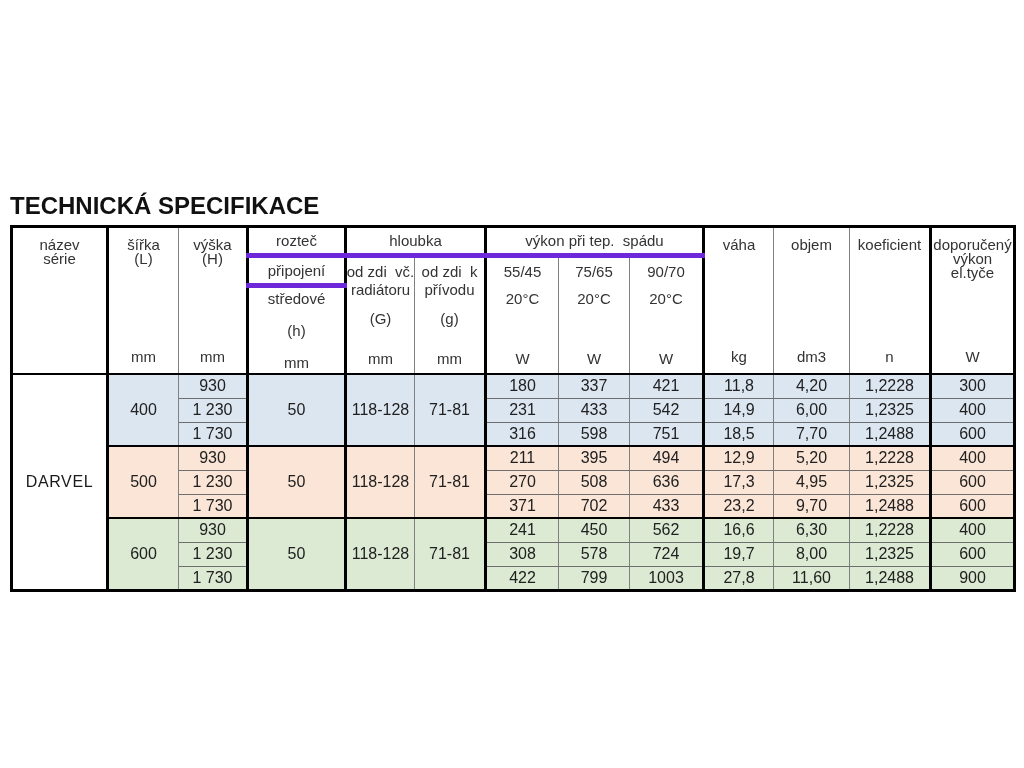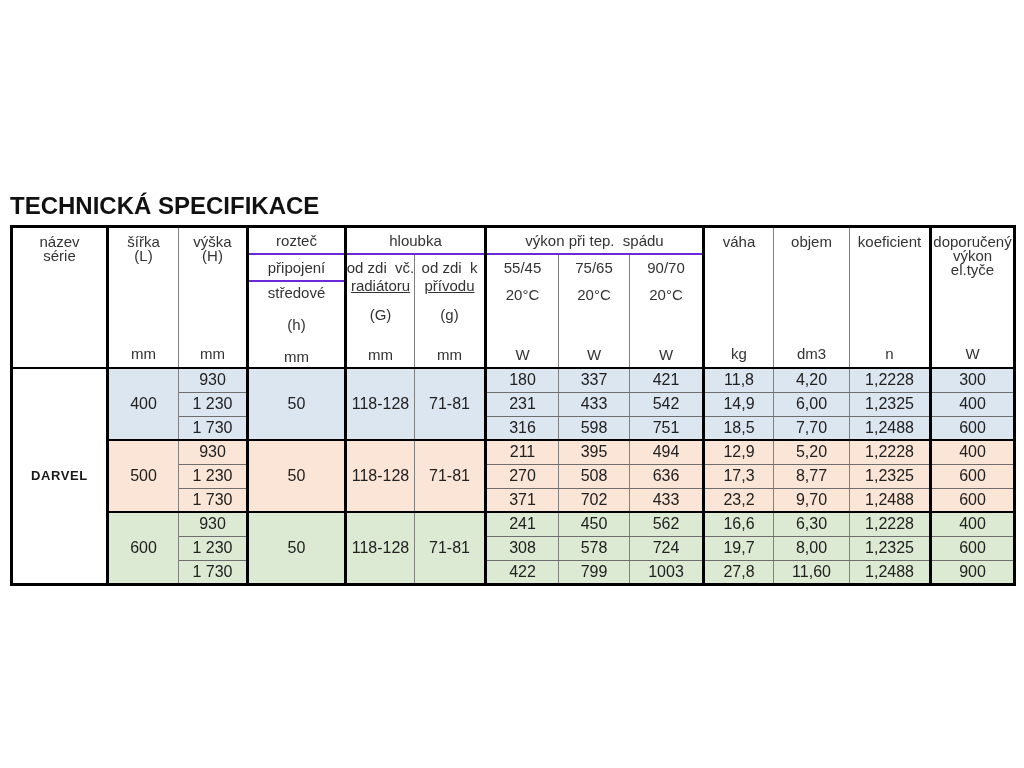--- a/index.html
+++ b/index.html
@@ -7,33 +7,33 @@
   .page{position:absolute;left:10px;top:192px;width:1003px;}
   .title{font-size:24px;font-weight:bold;color:#111;margin:0 0 5px 0;letter-spacing:0px;}
   table.spec{border-collapse:collapse;table-layout:fixed;width:1003px;border:3px solid #000;}
   th,td{padding:0;font-weight:normal;vertical-align:middle;text-align:center;}
   thead th{font-size:15px;color:#333;}
   tbody td{font-size:16px;color:#212121;}
   
   .r3{border-right:3px solid #000;}
   .r1{border-right:1px solid #808080;}
   
-  .bbk{border-bottom:2px solid #6d28d9;margin-top:40px;}      
+  .bbk{border-bottom:5px solid #6d28d9;margin-top:40px;}      
   .hb{border-bottom:2px solid #000;}       
   .bb1{border-bottom:1px solid #6e6e6e;}   
   .bb2{border-bottom:2px solid #000;}      
   
   .vcol{display:flex;flex-direction:column;align-items:center;padding:4px 2px;}
   .vfull{height:126px;} .v23{height:101px;} .v3{height:77px;gap:9px;}
   .grow{flex:1;}
   .tight{line-height:14px;}
-  .gap13{margin-top:13px;} .gap15{margin-top:15px;} .gap4{margin-top:4px;text-decoration:underline;}
+  .gap13{margin-top:13px;} .gap15{margin-top:15px;} .gap4{margin-top:4px;}
   .pre{white-space:pre;}
   .grp{height:25px;vertical-align:middle;}
-  .name-cell{background:#fff;font-weight:bold;font-size:13px;letter-spacing:0.6px;color:#1a1a1a;}
+  .name-cell{background:#fff;font-weight:normal;font-size:16px;letter-spacing:0.6px;color:#1a1a1a;}
   tr.dr{height:24px;}
   tr.hr1{height:25px;} tr.hr2{height:24px;} tr.hr3{height:85px;}
 </style>
 </head>
 <body>
 
 <div class="page">
   <h1 class="title">TECHNICKÁ SPECIFIKACE</h1>
 
   <table class="spec">
@@ -218,21 +218,21 @@
         <td class="r1 bb1">5,20</td>
         <td class="r3 bb1">1,2228</td>
         <td class="bb1">400</td>
       </tr>
       <tr class="dr" style="background-color: rgb(251, 229, 214);">
         <td class="r3 bb1">1 230</td>
         <td class="r1 bb1">270</td>
         <td class="r1 bb1">508</td>
         <td class="r3 bb1">636</td>
         <td class="r1 bb1">17,3</td>
-        <td class="r1 bb1">8,77</td>
+        <td class="r1 bb1">4,95</td>
         <td class="r3 bb1">1,2325</td>
         <td class="bb1">600</td>
       </tr>
       <tr class="dr" style="background-color: rgb(251, 229, 214);">
         <td class="r3 bb2">1 730</td>
         <td class="r1 bb2">371</td>
         <td class="r1 bb2">702</td>
         <td class="r3 bb2">433</td>
         <td class="r1 bb2">23,2</td>
         <td class="r1 bb2">9,70</td>

